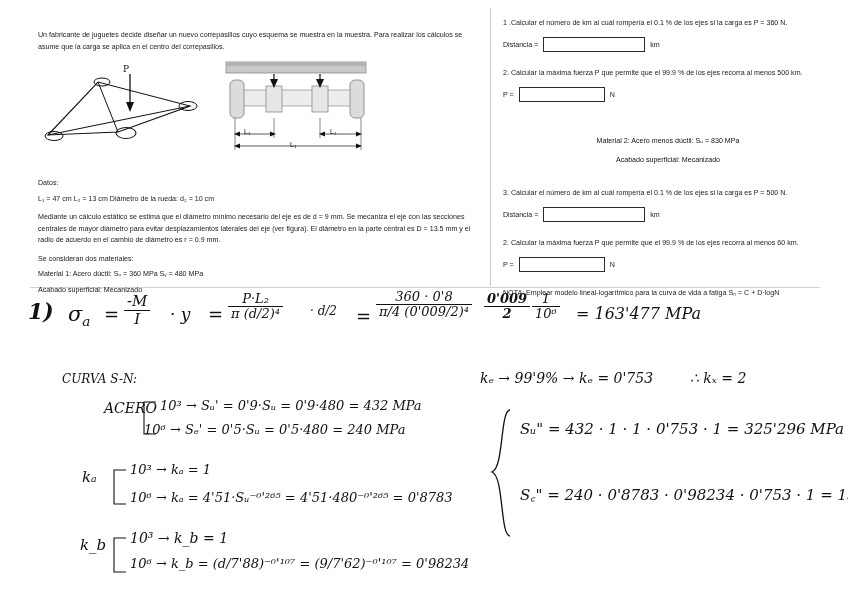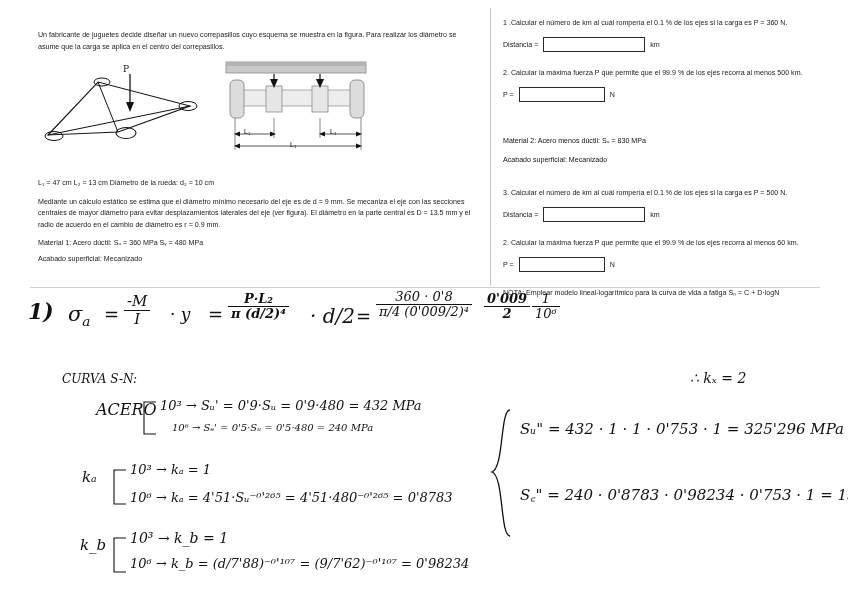--- a/index.html
+++ b/index.html
@@ -24,21 +24,21 @@
   .ptext{font-size:7.1px;line-height:11.5px;color:#1a1a1a;margin:0 0 7px 0;}
   .ptext.tight{margin-bottom:4px;}
 
   .q{font-size:7.1px;line-height:11px;margin:0 0 8px 0;color:#1a1a1a;}
   .field-row{display:flex;align-items:center;gap:5px;margin:0 0 16px 0;}
   .field-label{font-size:7.1px;color:#1a1a1a;}
   .field-box{border:1px solid #2b2b2b;background:#fff;height:13px;}
   .fb-dist{width:100px;}
   .fb-p{width:84px;}
   .field-unit{font-size:7.1px;color:#1a1a1a;}
-  .mat-line{font-size:7.1px;line-height:11px;margin:0 0 8px 0;}
+  .mat-line{font-size:7.1px;line-height:11px;margin:0 0 8px 0;text-align:center;}
 
   
   .fig-left{position:absolute;left:40px;top:62px;width:170px;height:90px;}
   .fig-right{position:absolute;left:218px;top:58px;width:160px;height:100px;}
 
   
   .hand{position:absolute;left:0;top:288px;width:848px;height:311px;}
   .hw{position:absolute;font-family:"DejaVu Serif", serif;color:#111;white-space:nowrap;}
   .hw.it{font-style:italic;}
   .frac{display:inline-block;text-align:center;vertical-align:middle;font-style:italic;}
@@ -50,26 +50,28 @@
 <body>
 
 <div class="page">
 
   <div class="printed">
 
     <div class="vrule"></div>
     <div class="hrule"></div>
 
     <div class="col-left">
-      <p class="ptext">Un fabricante de juguetes decide diseñar un nuevo correpasillos cuyo esquema se muestra en la figura. Para realizar los diámetro se asume que la carga se aplica en el centro del correpasillos.</p>
+      <p class="ptext">Un fabricante de juguetes decide diseñar un nuevo correpasillos cuyo esquema se muestra en la muestra. Para realizar los cálculos se asume que la carga se aplica en el centro del correpasillos.</p>
 
       <div style="height:118px"></div>
 
+      <p class="ptext tight">Datos:</p>
       <p class="ptext">L₁ = 47 cm L₂ = 13 cm Diámetro de la rueda: d₂ = 10 cm</p>
       <p class="ptext">Mediante un cálculo estático se estima que el diámetro mínimo necesario del eje es de d = 9 mm. Se mecaniza el eje con las secciones centrales de mayor diámetro para evitar desplazamientos laterales del eje (ver figura). El diámetro en la parte central es D = 13.5 mm y el radio de acuerdo en el cambio de diámetro es r = 0.9 mm.</p>
+      <p class="ptext tight">Se consideran dos materiales:</p>
       <p class="ptext tight">Material 1: Acero dúctil: Sᵤ = 360 MPa Sᵧ = 480 MPa</p>
       <p class="ptext">Acabado superficial: Mecanizado</p>
     </div>
 
     <div class="fig-left">
       <svg width="170" height="95" viewBox="0 0 170 95">
 
         <path d="M8 73 L58 20 L150 44 L78 70 Z" fill="none" stroke="#111" stroke-width="1.1"></path>
         <path d="M58 20 L78 70" fill="none" stroke="#111" stroke-width="1"></path>
         <path d="M8 73 L150 44" fill="none" stroke="#111" stroke-width="1"></path>
@@ -174,28 +176,28 @@
       <span class="frac">
         <span class="num">-M</span>
         <span class="den">I</span>
       </span>
     </div>
 
     <div class="hw it" style="left:170px;top:16px;font-size:17px;">· y</div>
 
     <div class="hw" style="left:208px;top:16px;font-size:18px;">=</div>
 
-    <div class="hw" style="left:228px;top:4px;font-size:13px;font-weight:bold;">
+    <div class="hw" style="left:228px;top:4px;font-size:13px;">
       <span class="frac">
         <span class="num">P·L₂</span>
         <span class="den">π (d/2)⁴</span>
       </span>
     </div>
 
-    <div class="hw it" style="left:310px;top:16px;font-size:20px;">· d/2</div>
+    <div class="hw it" style="left:310px;top:16px;font-size:12px;">· d/2</div>
 
     <div class="hw" style="left:356px;top:18px;font-size:18px;">=</div>
 
     <div class="hw" style="left:376px;top:2px;font-size:13px;">
       <span class="frac">
         <span class="num">360 · 0'8</span>
         <span class="den">π/4 (0'009/2)⁴</span>
       </span>
     </div>
 
@@ -206,50 +208,52 @@
       </span>
     </div>
 
     <div class="hw" style="left:532px;top:4px;font-size:13px;">
       <span class="frac">
         <span class="num">1</span>
         <span class="den">10⁶</span>
       </span>
     </div>
 
+    <div class="hw it" style="left:576px;top:16px;font-size:16px;">= 163'477 MPa</div>
 
     <div class="hw it" style="left:62px;top:84px;font-size:12px;">CURVA S-N:</div>
 
-    <div class="hw it" style="left:96px;top:112px;font-size:16px;">ACERO</div>
+    <div class="hw it" style="left:104px;top:112px;font-size:14px;">ACERO</div>
 
     <svg style="position:absolute;left:138px;top:108px;" width="24" height="46">
       <path d="M18 6 L6 6 L6 38 L18 38" fill="none" stroke="#111" stroke-width="1.1"></path>
     </svg>
 
     <div class="hw it" style="left:160px;top:110px;font-size:13px;">10³ → Sᵤ' = 0'9·Sᵤ = 0'9·480 = 432  MPa</div>
-    <div class="hw it" style="left:172px;top:134px;font-size:10px;">10⁶ → Sₑ' = 0'5·Sᵤ = 0'5·480 = 240 MPa</div>
+    <div class="hw it" style="left:144px;top:134px;font-size:13px;">10⁶ → Sₑ' = 0'5·Sᵤ = 0'5·480 = 240 MPa</div>
 
     <div class="hw it" style="left:82px;top:180px;font-size:15px;">kₐ</div>
 
     <svg style="position:absolute;left:108px;top:176px;" width="24" height="48">
       <path d="M18 6 L6 6 L6 40 L18 40" fill="none" stroke="#111" stroke-width="1.1"></path>
     </svg>
 
     <div class="hw it" style="left:130px;top:174px;font-size:13px;">10³ → kₐ = 1</div>
     <div class="hw it" style="left:130px;top:202px;font-size:13px;">10⁶ → kₐ = 4'51·Sᵤ⁻⁰'²⁶⁵ = 4'51·480⁻⁰'²⁶⁵ = 0'8783</div>
 
     <div class="hw it" style="left:80px;top:248px;font-size:15px;">k_b</div>
 
     <svg style="position:absolute;left:108px;top:244px;" width="24" height="48">
       <path d="M18 6 L6 6 L6 40 L18 40" fill="none" stroke="#111" stroke-width="1.1"></path>
     </svg>
 
     <div class="hw it" style="left:130px;top:242px;font-size:14px;">10³ → k_b = 1</div>
     <div class="hw it" style="left:130px;top:268px;font-size:13px;">10⁶ → k_b = (d/7'88)⁻⁰'¹⁰⁷ = (9/7'62)⁻⁰'¹⁰⁷ = 0'98234</div>
 
+    <div class="hw it" style="left:480px;top:82px;font-size:14px;">kₑ → 99'9% → kₑ = 0'753</div>
     <div class="hw it" style="left:690px;top:82px;font-size:14px;">∴  kₓ = 2</div>
 
     <svg style="position:absolute;left:488px;top:118px;" width="26" height="136">
       <path d="M22 4 C12 4 16 62 4 66 C16 70 12 130 22 130" fill="none" stroke="#111" stroke-width="1.3"></path>
     </svg>
 
     <div class="hw it" style="left:520px;top:132px;font-size:15px;">Sᵤ" = 432 · 1 · 1 · 0'753 · 1 = 325'296 MPa</div>
     <div class="hw it" style="left:520px;top:196px;font-size:15px;">S꜀" = 240 · 0'8783 · 0'98234 · 0'753 · 1 = 155'923 MPa</div>
   </div>
 </div>

